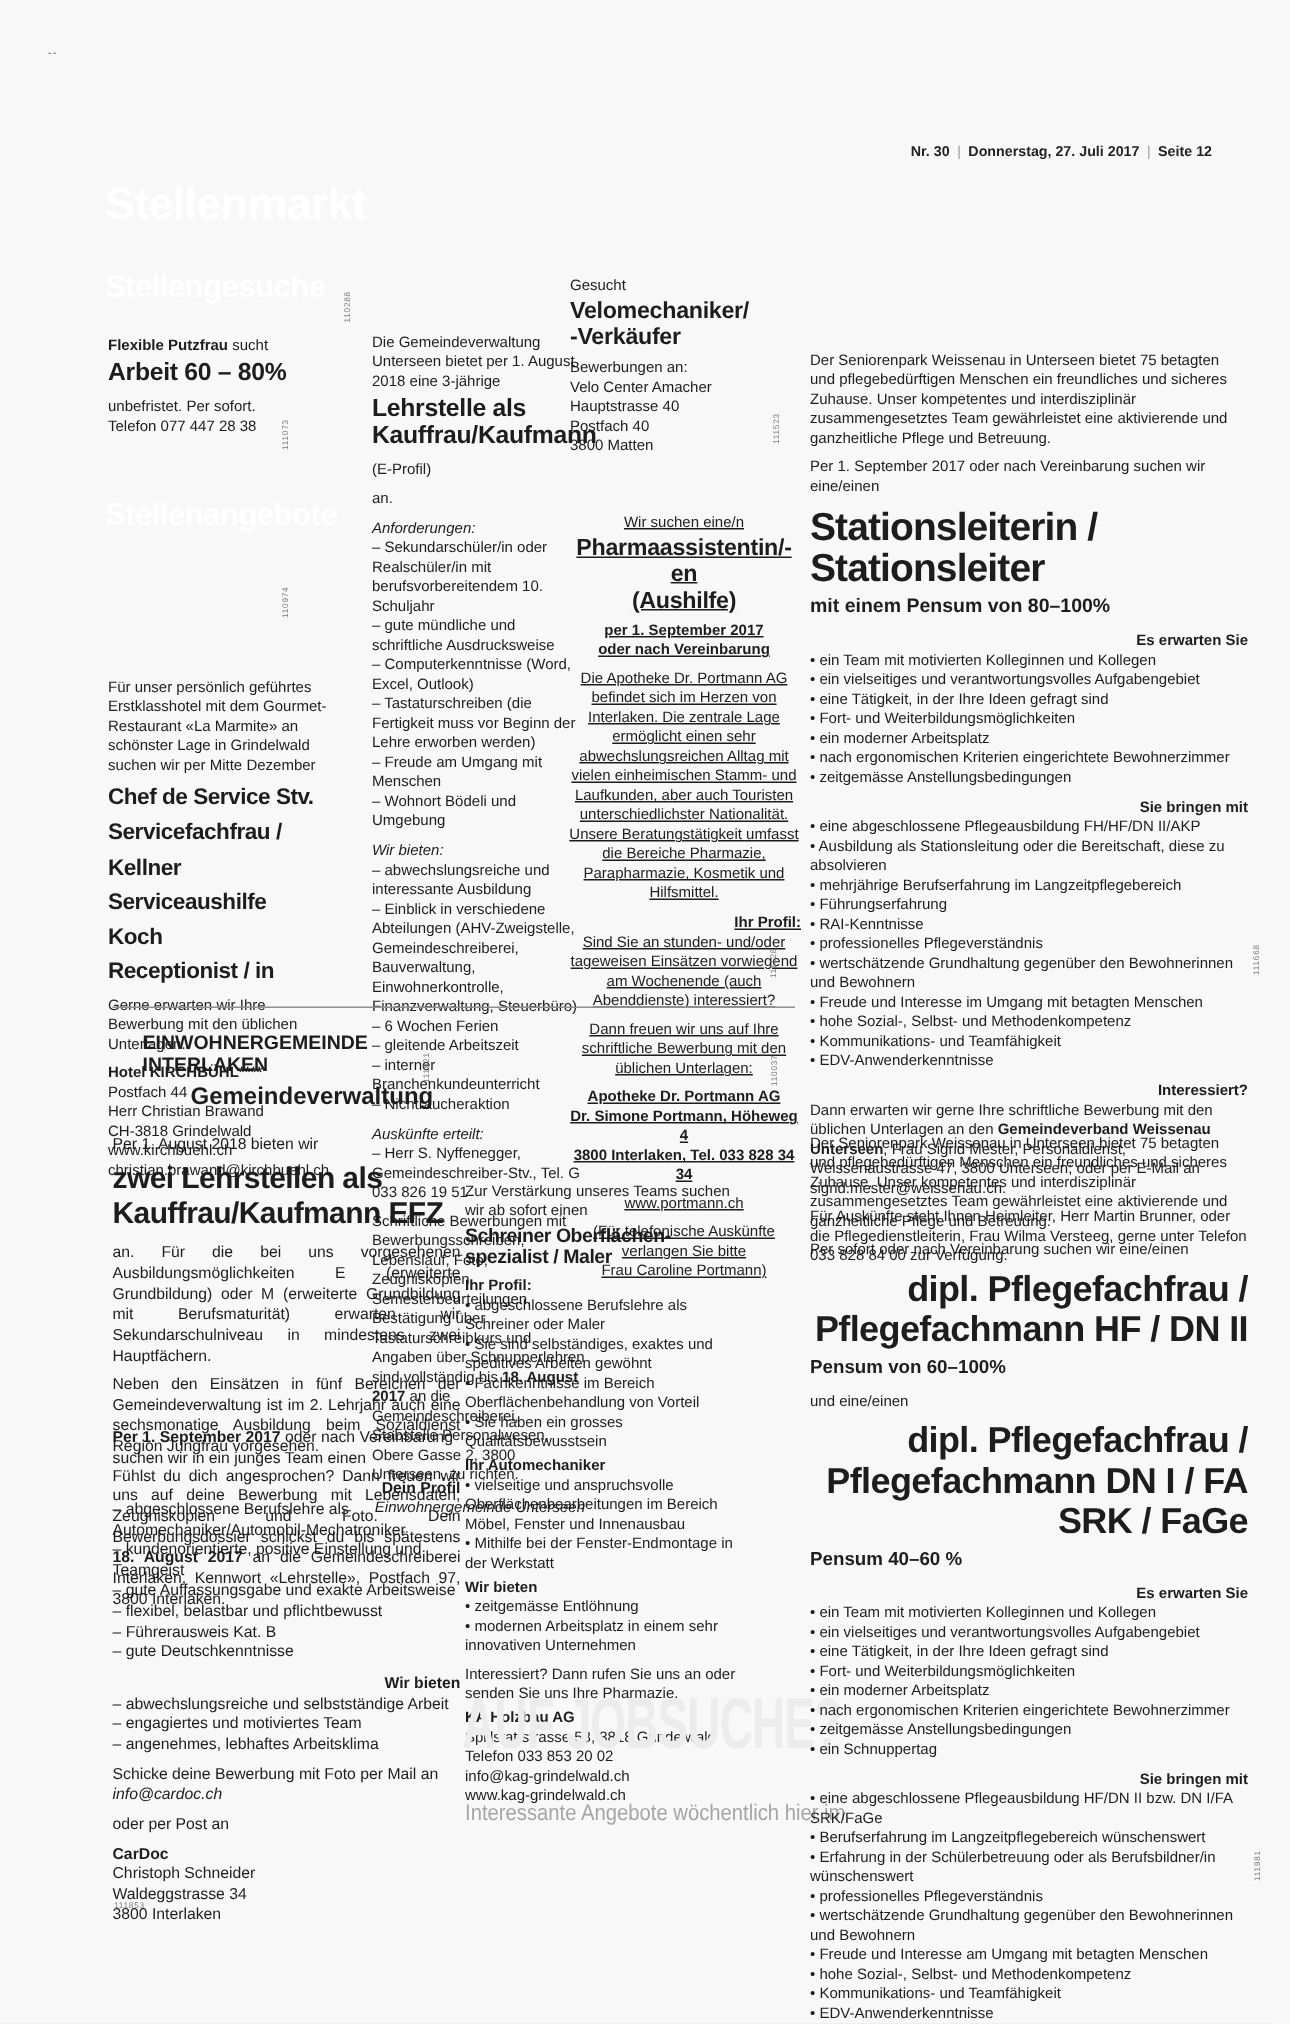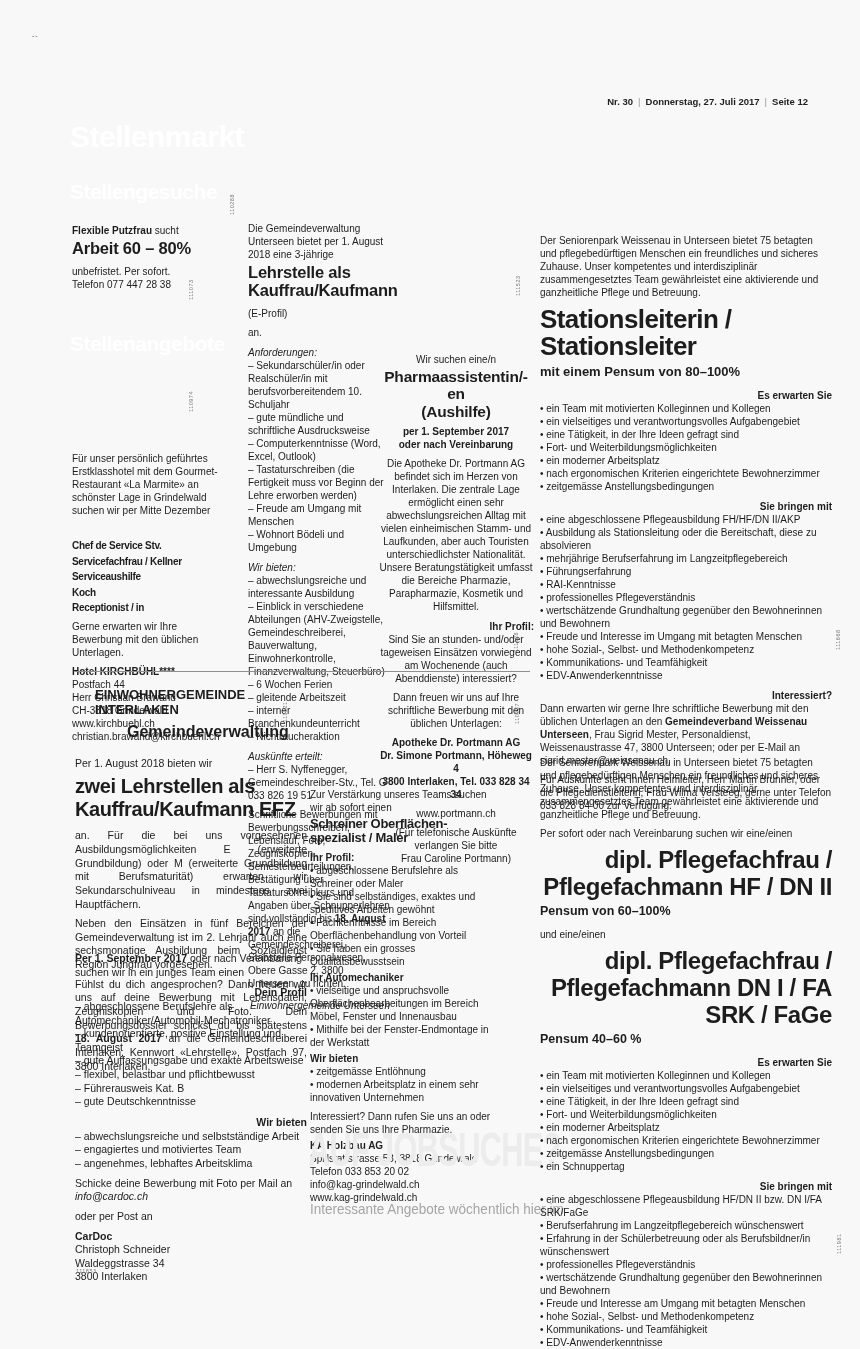--- a/index.html
+++ b/index.html
@@ -22,21 +22,21 @@
   .sig{font-style:italic;text-align:right;margin-top:9px;}
   .h16{font-size:16.5px;font-weight:bold;line-height:1.08;letter-spacing:-0.2px;margin:3px 0 7px;}
   .h15{font-size:15.5px;font-weight:bold;line-height:1.12;letter-spacing:-0.2px;margin:2px 0 5px;}
   .h18{font-size:13px;font-weight:bold;line-height:1.1;letter-spacing:-0.3px;margin:3px 0 5px;}
   .h20{font-size:24px;font-weight:bold;line-height:1.12;letter-spacing:-0.4px;margin:7px 0 2px;text-align:right;}
   .h21{font-size:20px;font-weight:bold;line-height:1.15;letter-spacing:-0.4px;margin:5px 0 8px;}
   .h24{font-size:23px;font-weight:bold;letter-spacing:-0.5px;margin:7px 0 10px;}
   .h26{font-size:26px;font-weight:bold;letter-spacing:-0.6px;line-height:1.05;margin:7px 0 3px;}
   .pens{font-size:13px;font-weight:bold;margin:0 0 9px;}
   .pens2{font-size:12.5px;font-weight:bold;margin:2px 0 9px;}
-  .pos{font-size:10px;font-weight:bold;line-height:1.55;letter-spacing:-0.3px;margin:21px 0 4px;}
+  .pos{font-size:15px;font-weight:bold;line-height:1.55;letter-spacing:-0.3px;margin:3px 0 4px;}
   .org{font-size:13px;font-weight:bold;line-height:1.15;margin-left:20px;}
   .org-sub{font-size:16px;font-weight:bold;margin:4px 0 0 52px;}
   .b10{font-weight:bold;margin-bottom:6px;}
   .divider{position:absolute;height:1px;background:#8f8f8f;}
   .adid{position:absolute;font-size:5.5px;color:#7a7a7a;letter-spacing:0.5px;white-space:nowrap;}
   .vert{transform:rotate(-90deg);transform-origin:0 0;}
   .watermark{position:absolute;font-size:48px;font-weight:bold;color:#ececec;
              transform:scaleX(0.64);transform-origin:left top;white-space:nowrap;letter-spacing:-1px;}
   .tagline{position:absolute;font-size:15px;color:#a5a5a5;transform:scaleX(0.9);
            transform-origin:left top;white-space:nowrap;}
@@ -97,42 +97,53 @@
 – 6 Wochen Ferien
 – gleitende Arbeitszeit
 – interner Branchenkundeunterricht
 – Nichtraucheraktion</div>
     <div class="li" data-bind="ads.lehrstelle_unterseen.info_label">Auskünfte erteilt:</div>
     <div data-bind="ads.lehrstelle_unterseen.info">– Herr S. Nyffenegger, Gemeindeschreiber-Stv., Tel. G 033 826 19 51</div>
     <div class="p"><span data-bind="ads.lehrstelle_unterseen.apply_a">Schriftliche Bewerbungen mit Bewerbungsschreiben, Lebenslauf, Foto, Zeugniskopien, Semesterbeurteilungen, Bestätigung über Tastaturschreibkurs und Angaben über Schnupperlehren sind vollständig bis </span><b data-bind="ads.lehrstelle_unterseen.apply_b">18. August 2017</b><span data-bind="ads.lehrstelle_unterseen.apply_c"> an die Gemeindeschreiberei, Stabstelle Personalwesen, Obere Gasse 2, 3800 Unterseen, zu richten.</span></div>
     <div class="sig" data-bind="ads.lehrstelle_unterseen.signature">Einwohnergemeinde Unterseen</div>
   </section>
 
-
-  <section class="ad ctr" style="left:378px;top:353px;width:156px;">
+  <section class="ad" style="left:380px;top:184px;width:150px;">
+    <div data-bind="ads.velomechaniker.gesucht">Gesucht</div>
+    <h3 class="h15" data-bind="ads.velomechaniker.title">Velomechaniker/
+-Verkäufer</h3>
+    <div data-bind="ads.velomechaniker.body">Bewerbungen an:
+Velo Center Amacher
+Hauptstrasse 40
+Postfach 40
+3800 Matten</div>
+  </section>
+
+  <section class="ad ctr" style="left:378px;top:342px;width:156px;text-decoration:underline;">
     <div data-bind="ads.pharmaassistentin.intro">Wir suchen eine/n</div>
     <h3 class="h15" data-bind="ads.pharmaassistentin.title">Pharmaassistentin/-en
 (Aushilfe)</h3>
     <div class="b10" data-bind="ads.pharmaassistentin.date">per 1. September 2017
 oder nach Vereinbarung</div>
     <div data-bind="ads.pharmaassistentin.body">Die Apotheke Dr. Portmann AG befindet sich im Herzen von Interlaken. Die zentrale Lage ermöglicht einen sehr abwechslungsreichen Alltag mit vielen einheimischen Stamm- und Laufkunden, aber auch Touristen unterschiedlichster Nationalität. Unsere Beratungstätigkeit umfasst die Bereiche Pharmazie, Parapharmazie, Kosmetik und Hilfsmittel.</div>
     <div class="lb" data-bind="ads.pharmaassistentin.profile_label">Ihr Profil:</div>
     <div data-bind="ads.pharmaassistentin.profile">Sind Sie an stunden- und/oder tageweisen Einsätzen vorwiegend am Wochenende (auch Abenddienste) interessiert?</div>
     <div class="p" data-bind="ads.pharmaassistentin.cta">Dann freuen wir uns auf Ihre schriftliche Bewerbung mit den üblichen Unterlagen:</div>
     <div class="b p" data-bind="ads.pharmaassistentin.company">Apotheke Dr. Portmann AG
 Dr. Simone Portmann, Höheweg 4
 3800 Interlaken, Tel. 033 828 34 34</div>
     <div class="p" data-bind="ads.pharmaassistentin.web">www.portmann.ch</div>
     <div class="p" data-bind="ads.pharmaassistentin.note">(Für telefonische Auskünfte
 verlangen Sie bitte
 Frau Caroline Portmann)</div>
   </section>
 
   <section class="ad" style="left:540px;top:234px;width:292px;">
     <div data-bind="ads.stationsleiter.intro">Der Seniorenpark Weissenau in Unterseen bietet 75 betagten und pflegebedürftigen Menschen ein freundliches und sicheres Zuhause. Unser kompetentes und interdisziplinär zusammengesetztes Team gewährleistet eine aktivierende und ganzheitliche Pflege und Betreuung.</div>
+    <div class="p" data-bind="ads.stationsleiter.seek">Per 1. September 2017 oder nach Vereinbarung suchen wir eine/einen</div>
     <h3 class="h26" data-bind="ads.stationsleiter.title">Stationsleiterin / Stationsleiter</h3>
     <div class="pens" data-bind="ads.stationsleiter.pensum">mit einem Pensum von 80–100%</div>
     <div class="lb" data-bind="ads.stationsleiter.expect_label">Es erwarten Sie</div>
     <div data-bind="ads.stationsleiter.expect">• ein Team mit motivierten Kolleginnen und Kollegen
 • ein vielseitiges und verantwortungsvolles Aufgabengebiet
 • eine Tätigkeit, in der Ihre Ideen gefragt sind
 • Fort- und Weiterbildungsmöglichkeiten
 • ein moderner Arbeitsplatz
 • nach ergonomischen Kriterien eingerichtete Bewohnerzimmer
 • zeitgemässe Anstellungsbedingungen</div>

